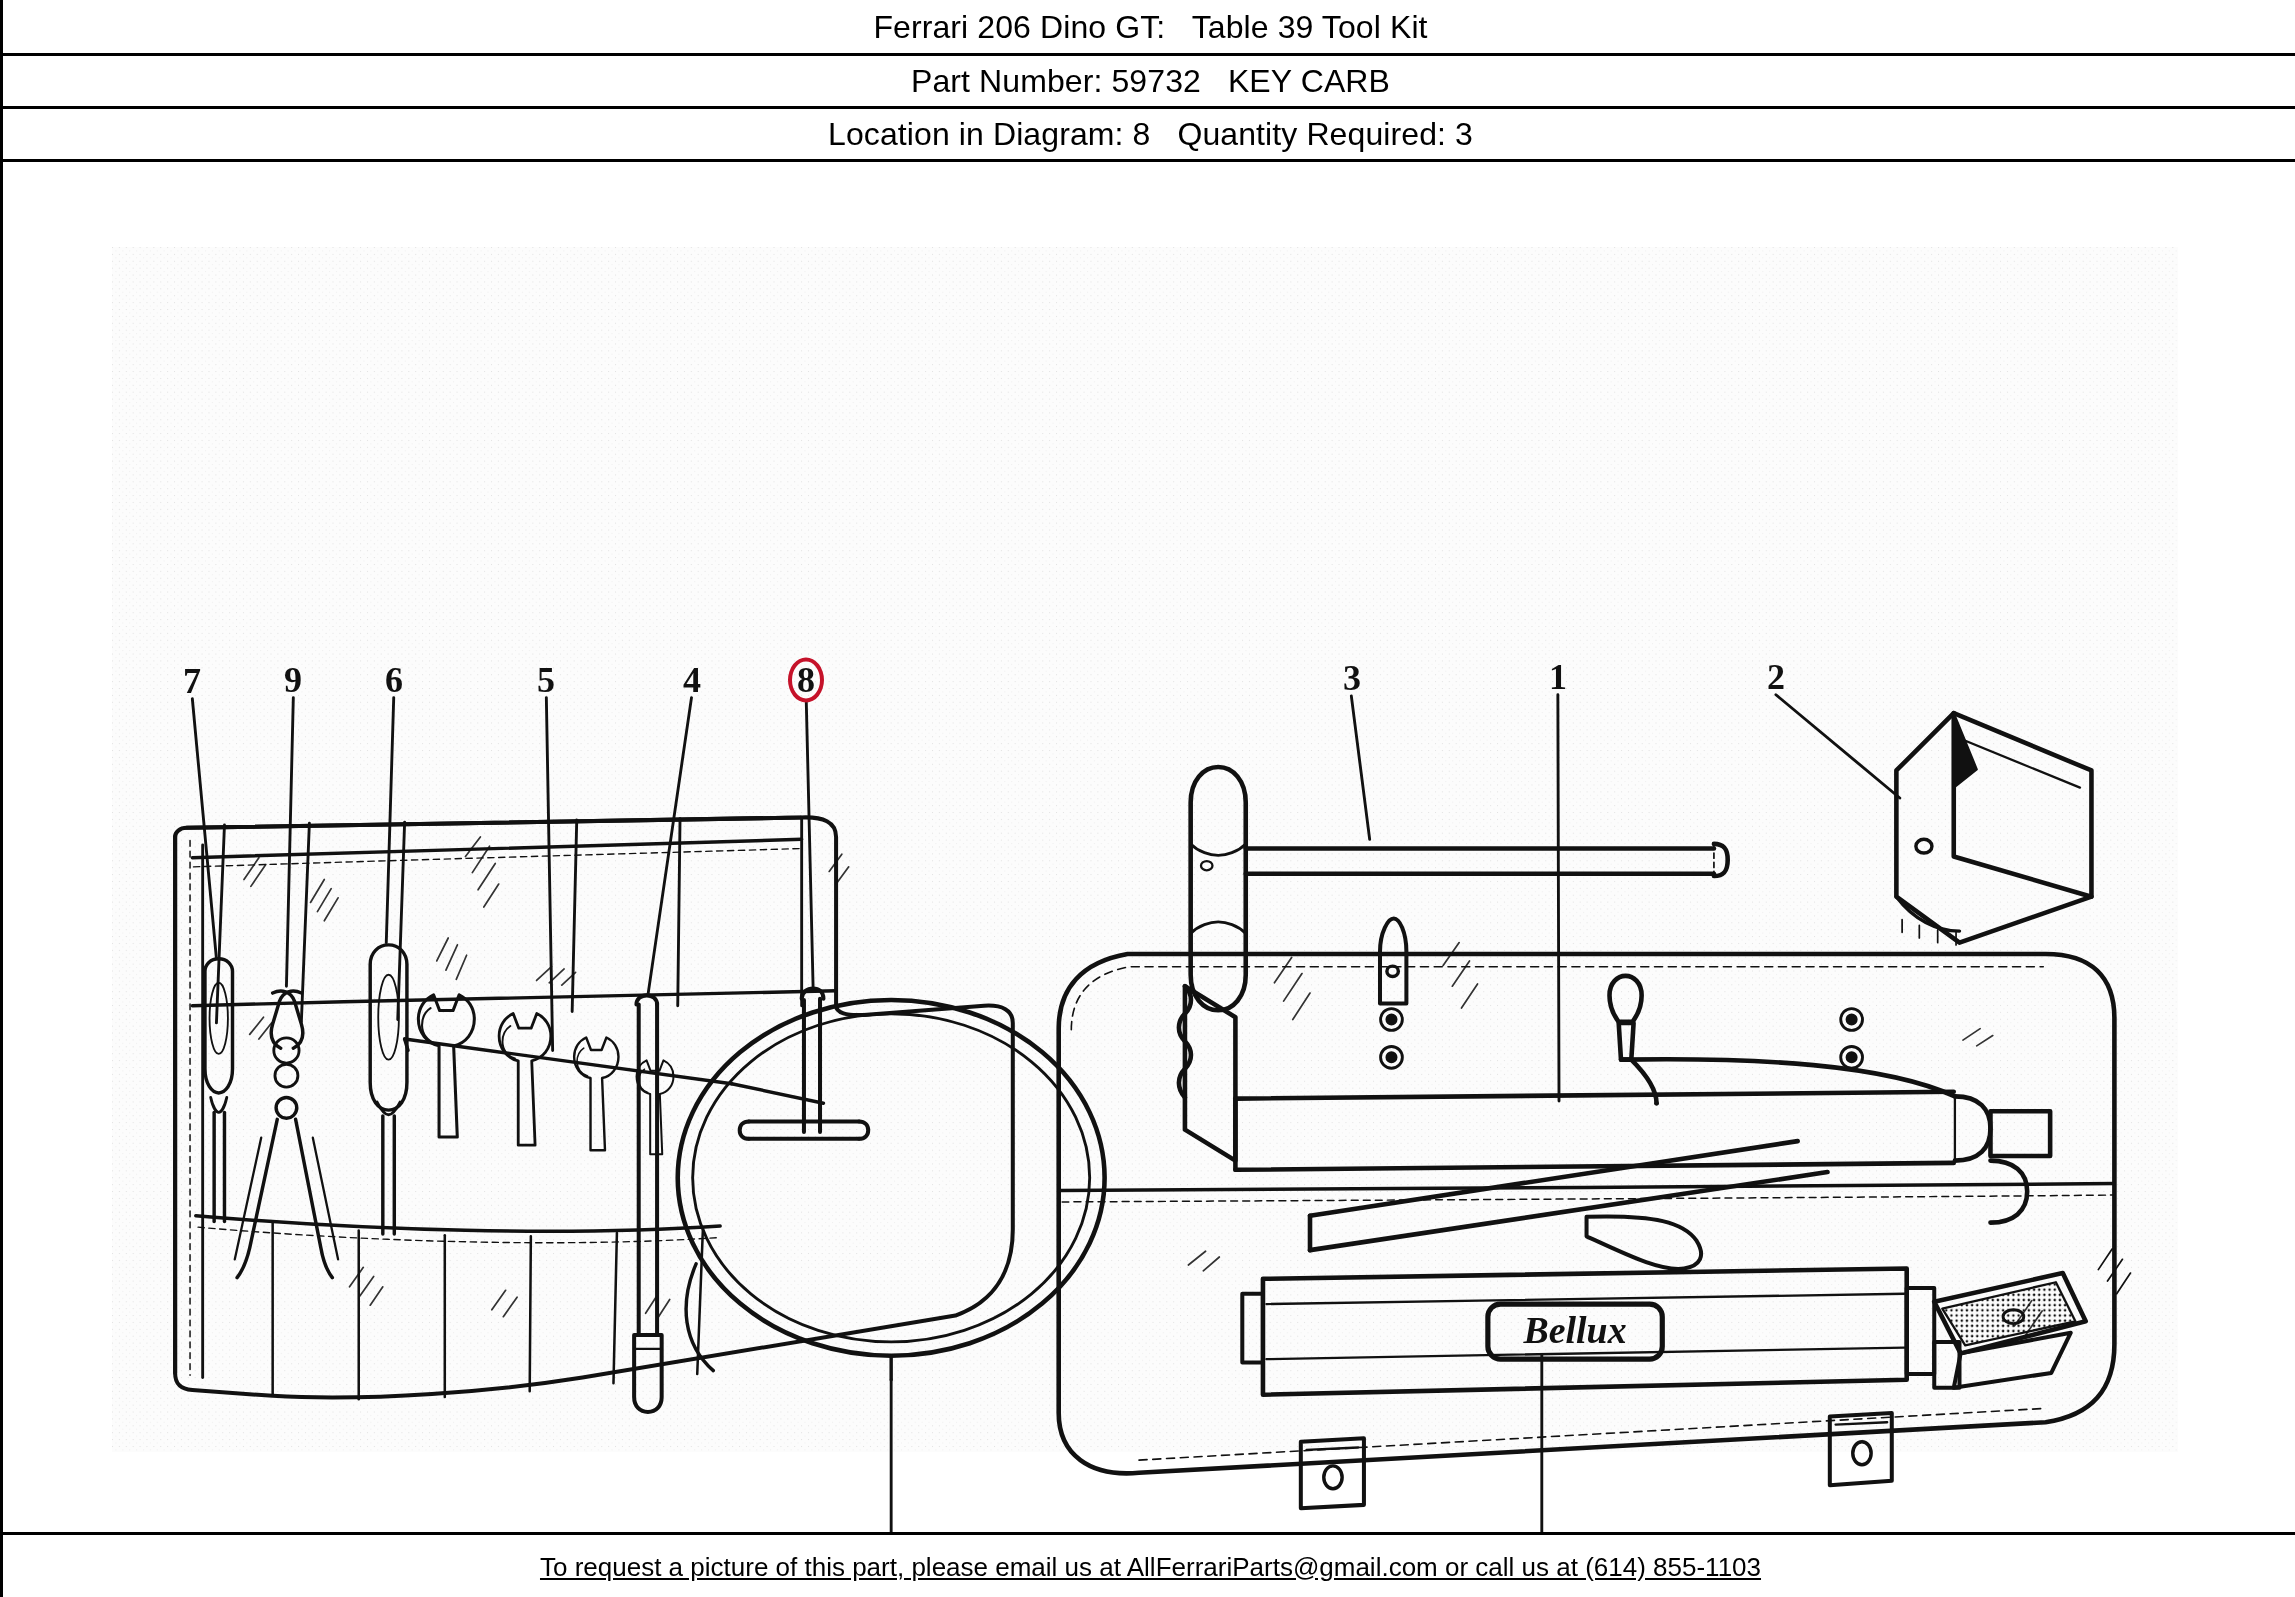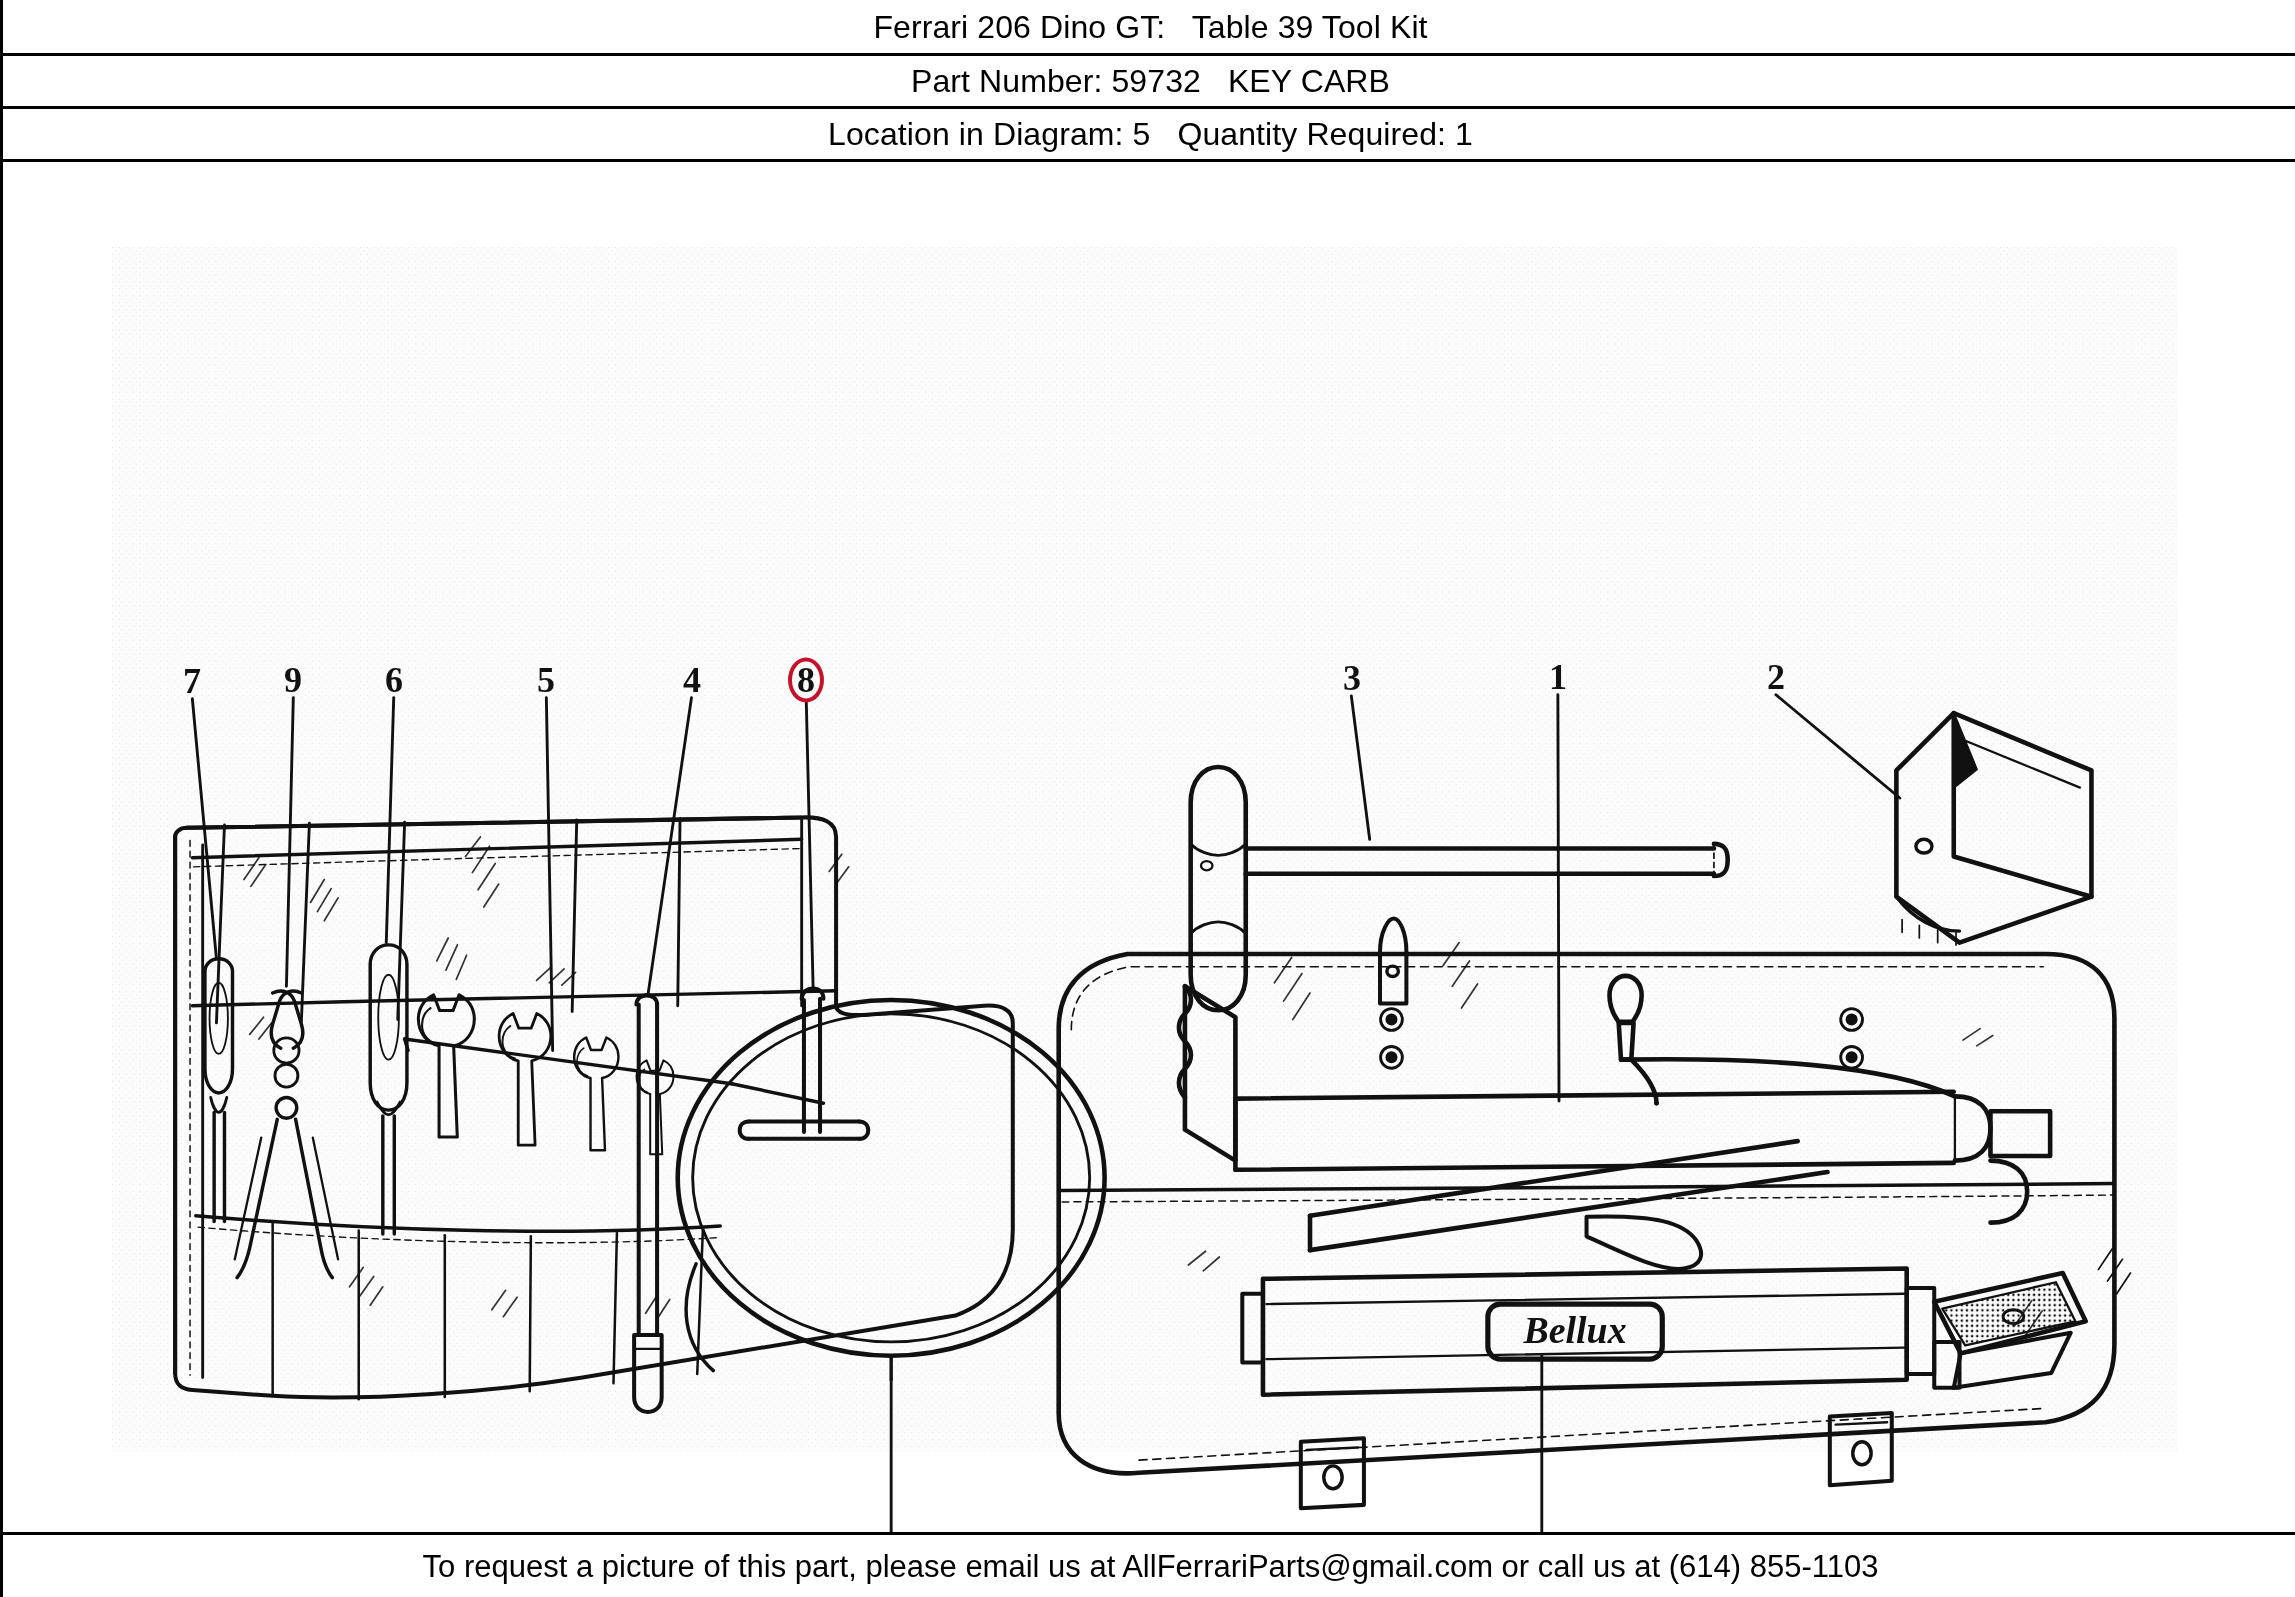--- a/index.html
+++ b/index.html
@@ -54,21 +54,21 @@
     background-position:0 0, 3.4px 3.4px;
   }
   .art{position:absolute;left:0;top:0;width:2295px;height:1373px;}
 
   
   .footer{
     position:absolute;left:0;top:1535px;width:2295px;height:63px;
     display:flex;align-items:center;justify-content:center;
     background:#fff;
   }
-  .footer-text{font-size:31px;white-space:pre;line-height:1;}
+  .footer-text{font-size:26px;white-space:pre;line-height:1;text-decoration:underline;}
 
   
   .callout{
     position:absolute;
     font-size:36px;
     font-family:"Liberation Serif", serif;
     font-weight:700;
     color:#111;
     line-height:1;
     transform:translate(-50%,-50%);
@@ -92,21 +92,21 @@
 
 <div class="page">
 
   <div class="hdr-row r1">
     <span class="hdr-text">Ferrari 206 Dino GT:   Table 39 Tool Kit</span>
   </div>
   <div class="hdr-row r2">
     <span class="hdr-text">Part Number: 59732   KEY CARB</span>
   </div>
   <div class="hdr-row r3">
-    <span class="hdr-text">Location in Diagram: 5   Quantity Required: 1</span>
+    <span class="hdr-text">Location in Diagram: 8   Quantity Required: 3</span>
   </div>
 
   <div class="diagram-area">
     <div class="scan"></div>
 
     <svg class="art" viewBox="0 0 4000 2392">
       <defs>
         <pattern id="knurl" width="9" height="9" patternUnits="userSpaceOnUse">
           <circle cx="3" cy="3" r="2.2" fill="#111"></circle>
         </pattern>

